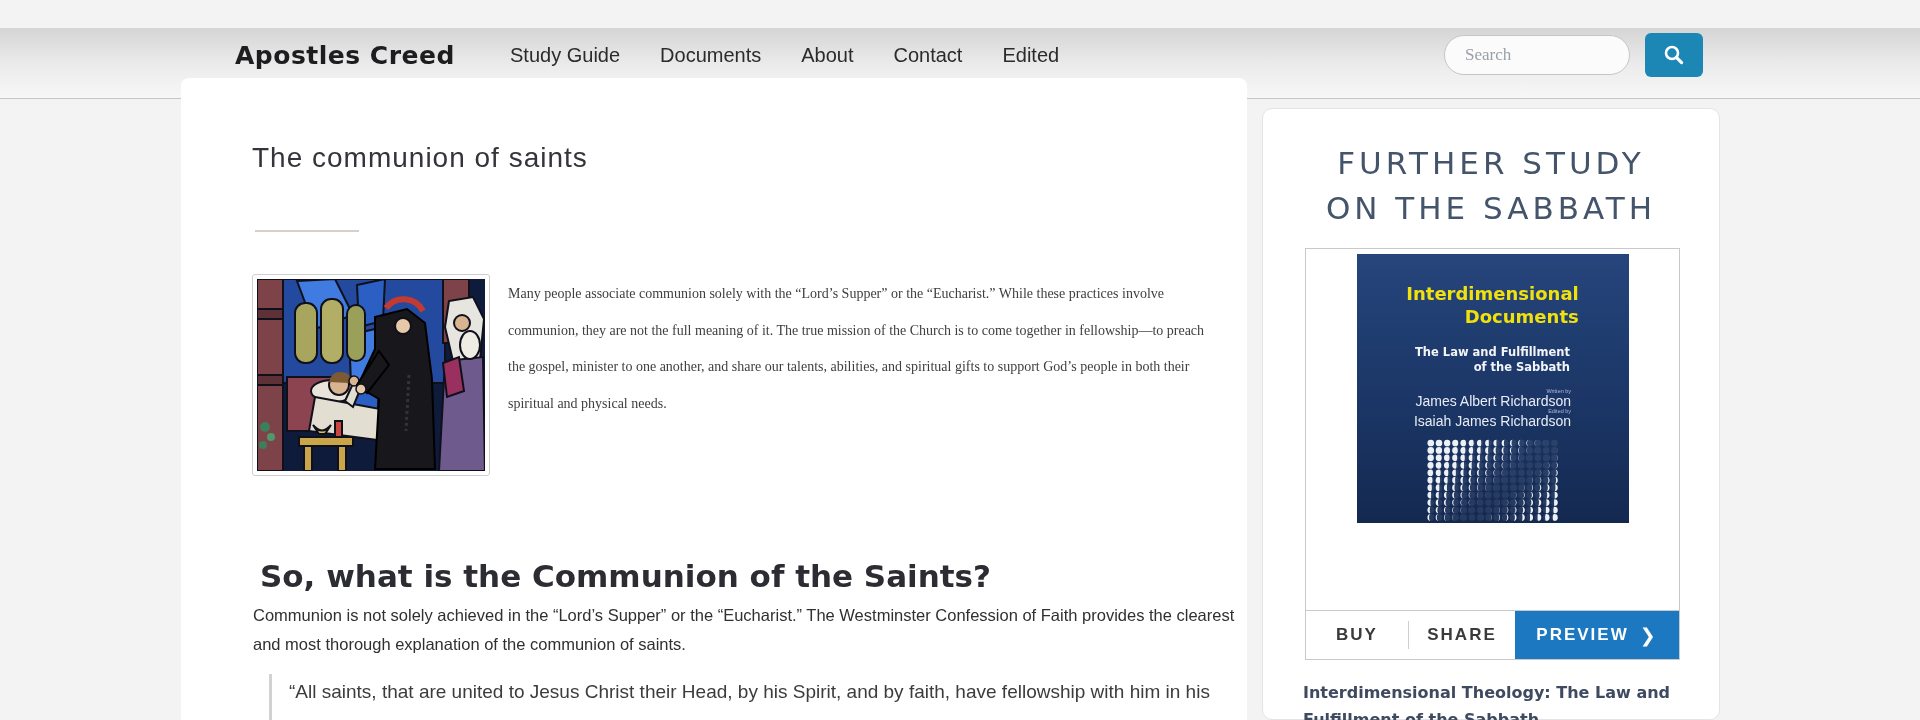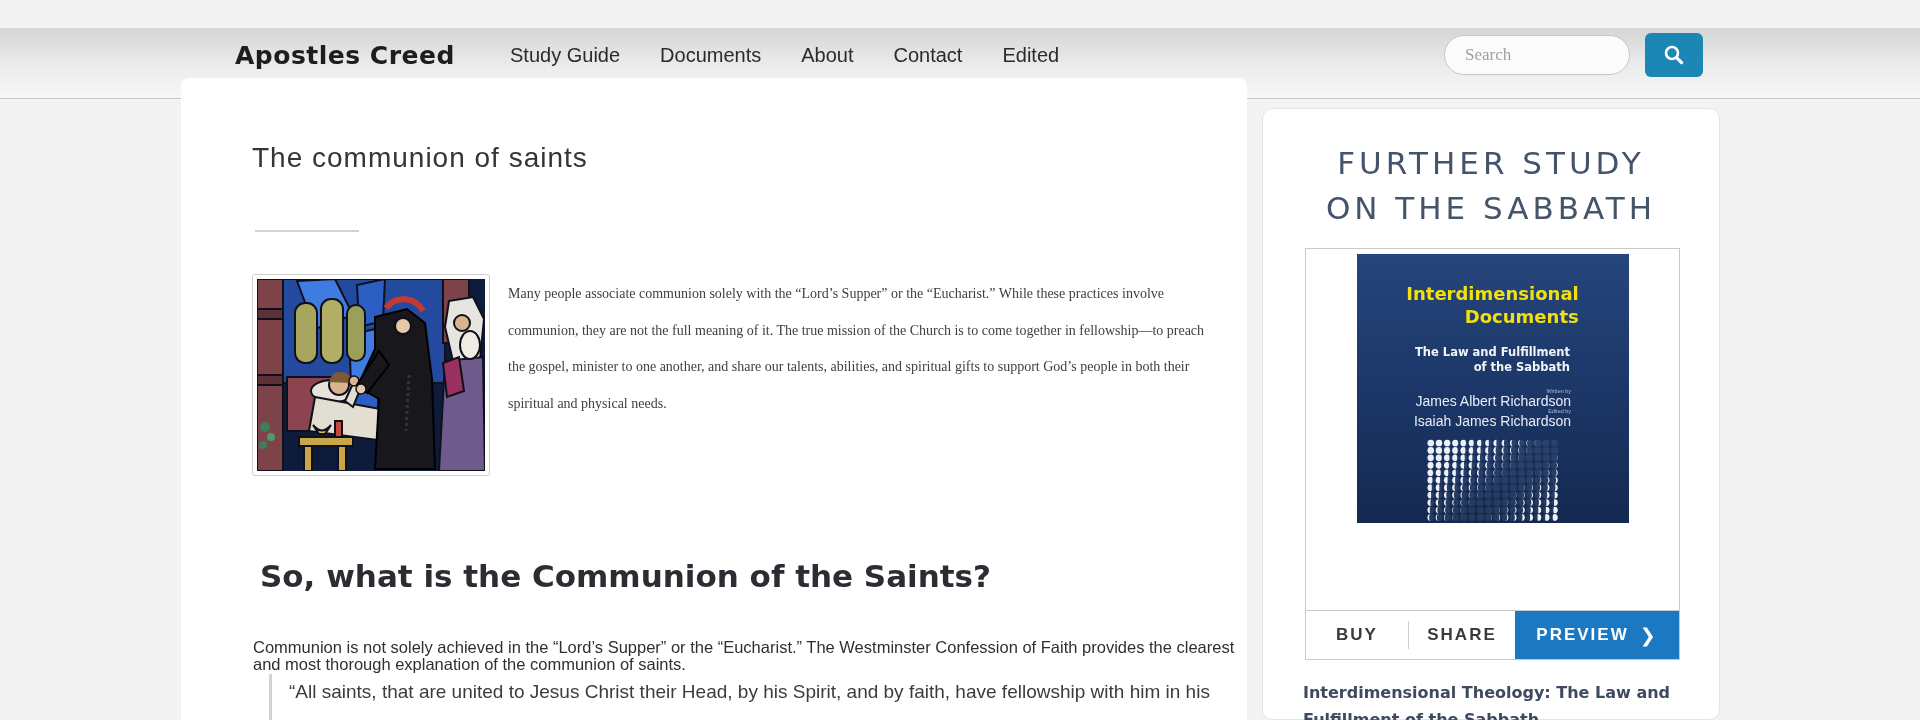--- a/index.html
+++ b/index.html
@@ -51,22 +51,22 @@
   }
   .article-intro{
     position:absolute;left:327px;top:198px;width:702px;
     font-size:14px;line-height:36.5px;color:#3e3e3e;font-family:Liberation Serif, serif;
   }
   .article-subheading{
     position:absolute;left:71px;top:472px;
     font-family:"DejaVu Sans",sans-serif;font-weight:bold;font-size:31px;color:#2c2c33;
   }
   .article-subtext{
-    position:absolute;left:72px;top:561px;width:988px;
-    font-size:16.5px;line-height:17px;color:#303030;
+    position:absolute;left:72px;top:523px;width:988px;
+    font-size:16.5px;line-height:29px;color:#303030;
   }
   .confession-quote{
     position:absolute;left:88px;top:596px;width:948px;
     border-left:3px solid #d2d2d2;padding-left:17px;box-sizing:border-box;
     font-size:19px;line-height:35px;color:#3c3c3c;
   }
   
   .sidebar-card{
     position:absolute;left:1262px;top:108px;width:458px;height:612px;
     box-sizing:border-box;background:#fff;border:1px solid #e4e4e7;border-radius:10px;

